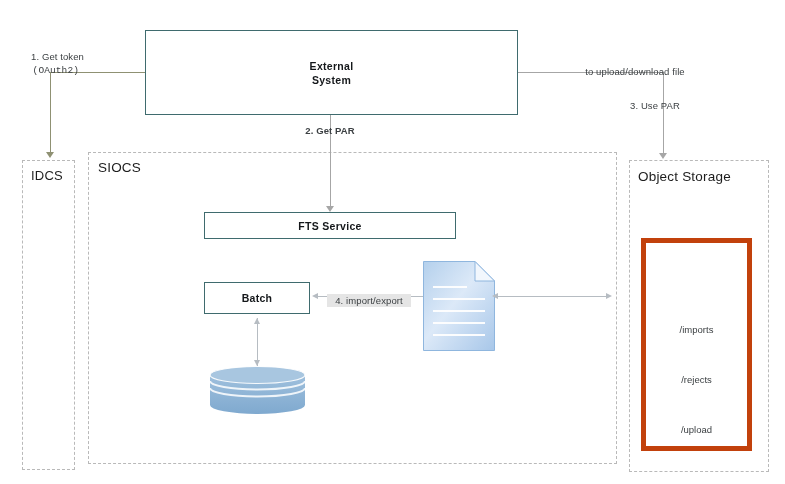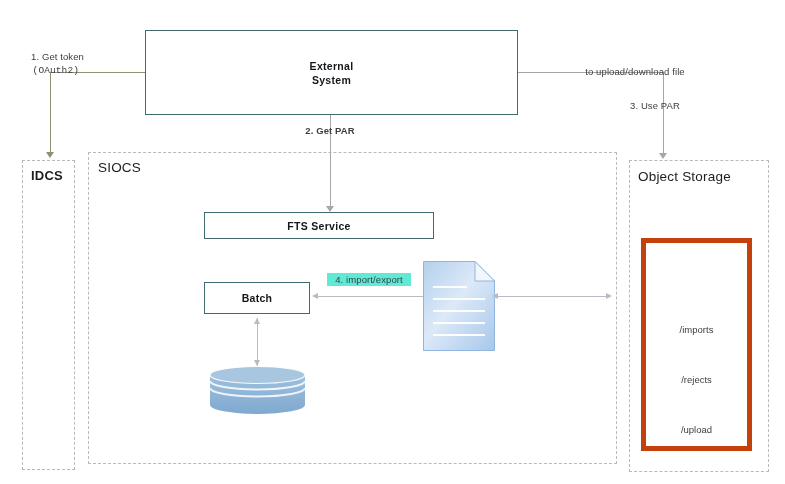--- a/index.html
+++ b/index.html
@@ -61,21 +61,21 @@
   }
   .zone > .zone-title {
     position: absolute;
     left: 9px;
     top: 7px;
     font-size: 13.5px;
     color: #1d1d1d;
     letter-spacing: 0.2px;
     white-space: nowrap;
   }
-  .zone.idcs > .zone-title { left: 8px; font-size: 13px; font-weight: bold; }
+  .zone.idcs > .zone-title { left: 8px; font-size: 13px; }
 
   
   .folderpanel {
     position: absolute;
     border: 5px solid #c2410c;
     background: #ffffff;
     box-sizing: border-box;
   }
   .folderpanel .folder {
     position: absolute;
@@ -174,21 +174,21 @@
   <div class="line-v" style="left:663px; top:72px; height:82px;"></div>
   <div class="arrow-down" style="left:659px; top:153px;"></div>
   <div class="lbl center" style="left:604px; top:51px; width:102px;margin-top:48px;">3. Use PAR</div>
   <div class="lbl center" style="left:569px; top:65px; width:132px;">to upload/download file</div>
 
   <div class="tealbox" style="left:145px; top:30px; width:373px; height:85px;">
     <div class="caption">External
 System</div>
   </div>
 
-  <div class="tealbox" style="left:204px; top:212px; width:230px; height:27px;">
+  <div class="tealbox" style="left:204px; top:212px; width:252px; height:27px;">
     <div class="caption">FTS Service</div>
   </div>
 
   <div class="tealbox" style="left:204px; top:282px; width:106px; height:32px;">
     <div class="caption">Batch</div>
   </div>
 
   <div class="line-v" style="left:257px; top:318px; height:48px; border-left-color:#b6bcc2;"></div>
   <div class="arrow-thin-up" style="left:253.5px; top:318px;"></div>
   <div class="arrow-thin-down" style="left:253.5px; top:360px;"></div>
@@ -204,21 +204,21 @@
       <path d="M1,9 L1,39 A47.5,9 0 0,0 96,39 L96,9 Z" fill="url(#dbg)"></path>
       <ellipse cx="48.5" cy="9" rx="47.5" ry="8.5" fill="#a8c6e0"></ellipse>
       <path d="M1,15 A47.5,8.5 0 0,0 96,15" fill="none" stroke="#ffffff" stroke-width="2" opacity="0.85"></path>
       <path d="M1,22 A47.5,8.5 0 0,0 96,22" fill="none" stroke="#ffffff" stroke-width="2" opacity="0.85"></path>
       <ellipse cx="48.5" cy="9" rx="47.5" ry="8.5" fill="none" stroke="#ffffff" stroke-width="1.2" opacity="0.9"></ellipse>
     </svg>
   </div>
 
   <div class="line-h" style="left:314px; top:296px; width:110px; border-top-color:#b6bcc2;"></div>
   <div class="arrow-thin-left" style="left:312px; top:292.5px;"></div>
-  <div class="lbl center" style="left:327px; top:273px; width:84px; background:#5eead4;">4. import/export</div>
+  <div class="lbl center" style="left:327px; top:294px; width:84px; background:#e5e5e5;">4. import/export</div>
 
   <div class="docicon" style="left:423px; top:261px; width:72px; height:90px;">
     <svg width="72" height="90" viewBox="0 0 72 90" xmlns="http://www.w3.org/2000/svg">
       <defs>
         <linearGradient id="docg" x1="0" y1="0" x2="1" y2="1">
           <stop offset="0%" stop-color="#b4d0ec"></stop>
           <stop offset="45%" stop-color="#dce9f8"></stop>
           <stop offset="100%" stop-color="#a8c7e9"></stop>
         </linearGradient>
       </defs>

